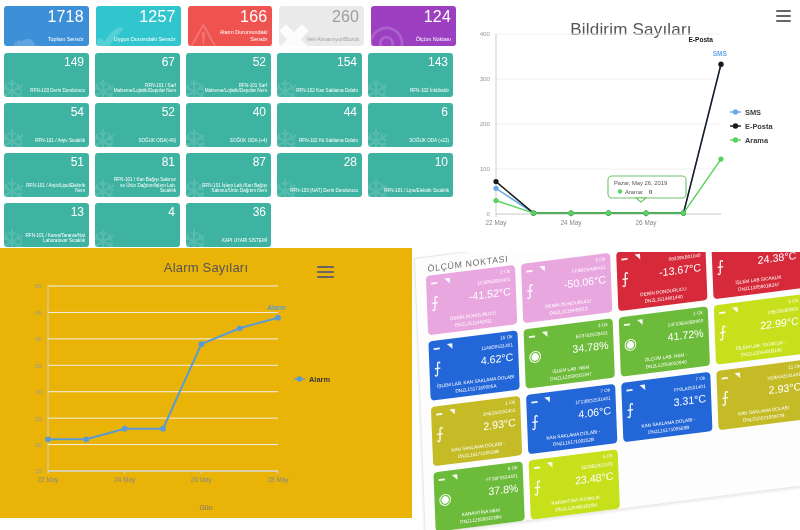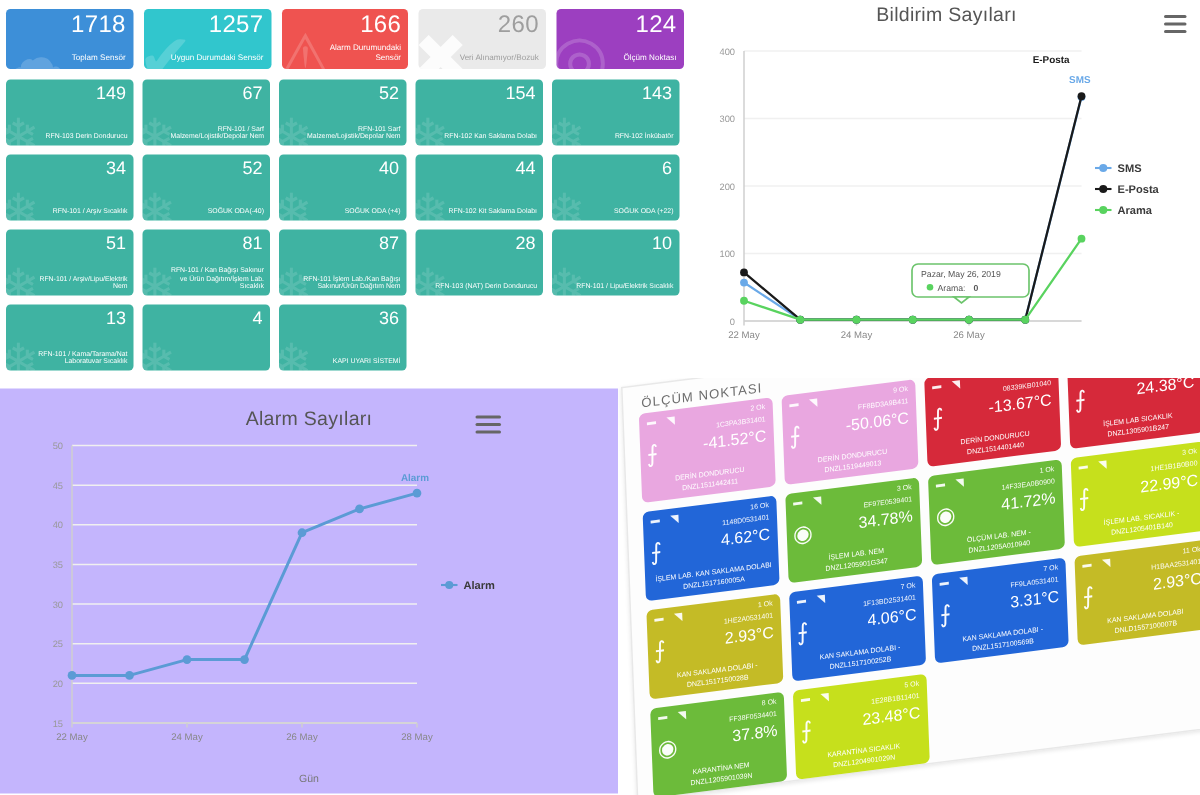--- a/index.html
+++ b/index.html
@@ -62,44 +62,44 @@
     position:absolute;right:4px;bottom:3px;left:13px;
     font-size:4.6px;line-height:5.6px;text-align:right;
   }
 
   
   #panel-right-top{
     position:absolute;left:462px;top:0;width:338px;height:252px;
     background:#ffffff;overflow:hidden;
   }
   .chart-title{
-    text-align:center;font-size:13px;color:#555;
-    padding-top:2px;letter-spacing:.2px;
+    text-align:center;font-size:17px;color:#555;
+    padding-top:20px;letter-spacing:.2px;
   }
   .burger{
     position:absolute;right:9px;top:10px;width:15px;height:12px;
     cursor:pointer;
   }
   .burger i{
     display:block;height:2px;background:#666;margin-bottom:3px;border-radius:1px;
   }
   .plot{position:absolute;left:0;top:0;width:100%;height:100%;}
   .ax-lbl{font-size:6.2px;fill:#999;font-family:"Liberation Sans",sans-serif;}
   .ax-lbl-x{font-size:6.4px;fill:#888;font-family:"Liberation Sans",sans-serif;}
   .grid-l{stroke:#f0f0f0;stroke-width:1;}
   .axis-l{stroke:#cfcfcf;stroke-width:1;}
   .ser-lbl{font-size:6.6px;font-weight:bold;font-family:"Liberation Sans",sans-serif;}
   .legend-txt{font-size:7.4px;font-weight:bold;fill:#3a3a3a;font-family:"Liberation Sans",sans-serif;}
   .tip-txt{font-size:5.8px;fill:#555;font-family:"Liberation Sans",sans-serif;}
   .axt{font-size:7px;fill:#777;font-family:"Liberation Sans",sans-serif;}
 
   
   #panel-left-bottom{
-    position:absolute;left:0;top:259px;width:412px;height:270px;
-    background:#c4b5fd;overflow:hidden;
+    position:absolute;left:0;top:248px;width:412px;height:270px;
+    background:#eab308;overflow:hidden;
   }
 
   
   #panel-right-bottom{
     position:absolute;left:408px;top:252px;width:392px;height:278px;
     overflow:hidden;
   }
   .board{
     position:absolute;left:6px;top:6px;width:400px;height:268px;
     background:#fdfdfd;
@@ -201,21 +201,21 @@
         <span class="t-val">154</span>
         <span class="t-lbl">RFN-102 Kan Saklama Dolabı</span>
       </div>
       <div class="tile" style="background: rgb(63, 179, 162);">
         <span class="t-glyph">❄</span>
         <span class="t-val">143</span>
         <span class="t-lbl">RFN-102 İnkübatör</span>
       </div>
       <div class="tile" style="background: rgb(63, 179, 162);">
         <span class="t-glyph">❄</span>
-        <span class="t-val">34</span>
+        <span class="t-val">54</span>
         <span class="t-lbl">RFN-101 / Arşiv Sıcaklık</span>
       </div>
       <div class="tile" style="background: rgb(63, 179, 162);">
         <span class="t-glyph">❄</span>
         <span class="t-val">52</span>
         <span class="t-lbl">SOĞUK ODA(-40)</span>
       </div>
       <div class="tile" style="background: rgb(63, 179, 162);">
         <span class="t-glyph">❄</span>
         <span class="t-val">40</span>

